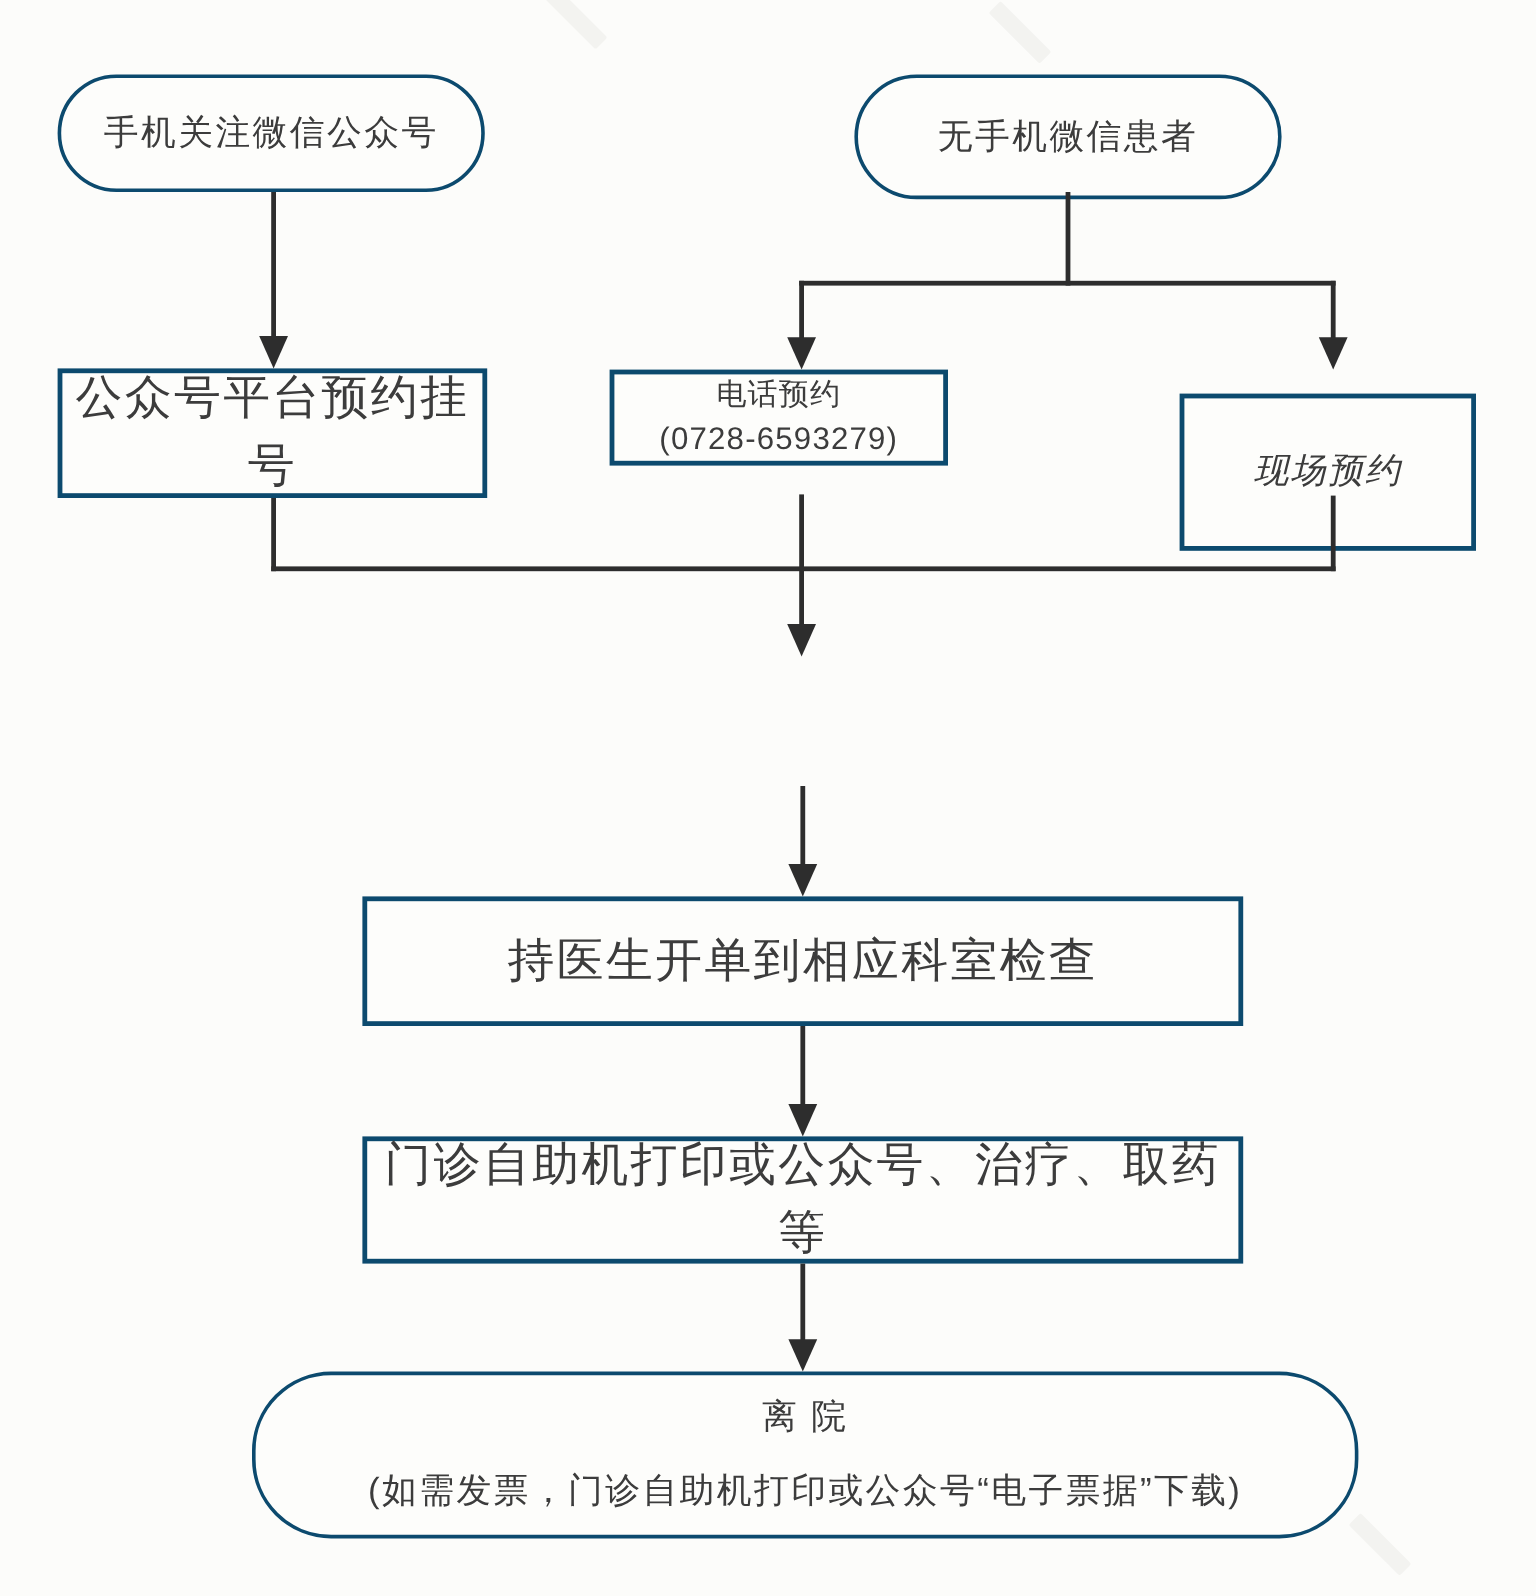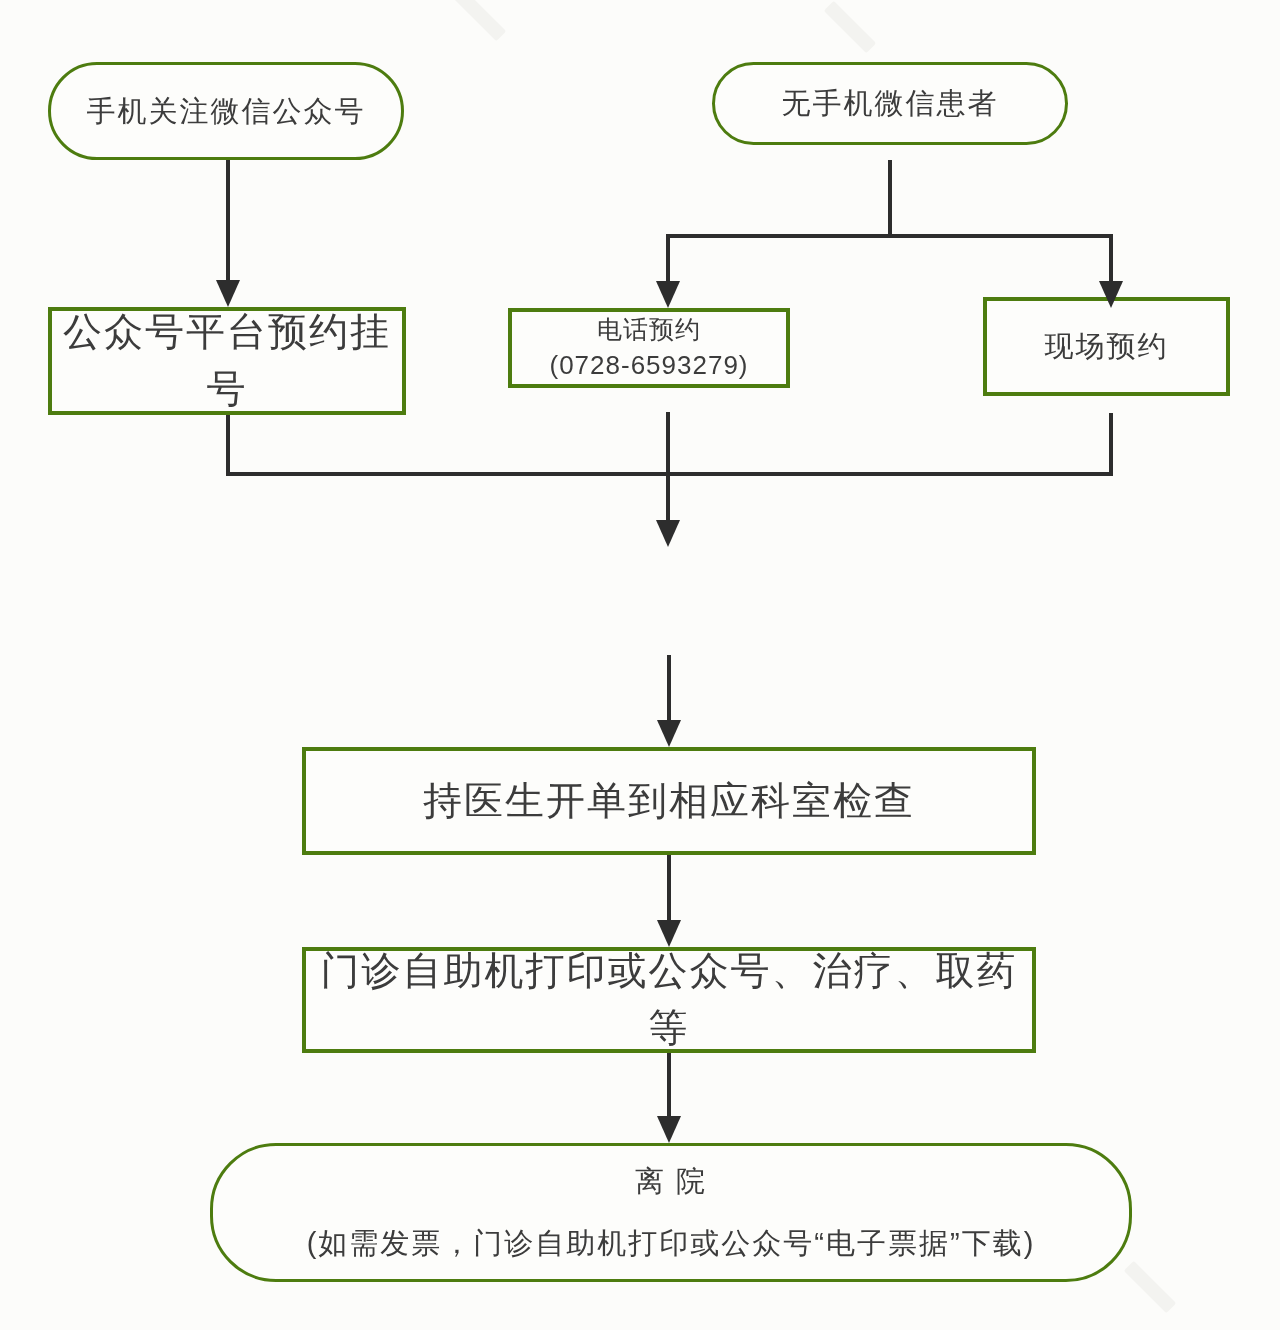--- a/index.html
+++ b/index.html
@@ -20,21 +20,21 @@
   .wm {
     position: absolute;
     background: #f3f3f0;
     transform: rotate(45deg);
     border-radius: 2px;
   }
   .node {
     position: absolute;
     box-sizing: border-box;
     background: #fdfdfb;
-    border: 4px solid #4d7c0f;
+    border: 4px solid #0c4a6e;
     display: flex;
     flex-direction: column;
     align-items: center;
     justify-content: center;
     text-align: center;
     letter-spacing: 2px;
     line-height: 1.45;
   }
   .stadium {
     border-width: 3px;
@@ -74,34 +74,34 @@
 <div class="canvas">
 
   <div class="wm" style="left:450px;top:8px;width:60px;height:14px;"></div>
   <div class="wm" style="left:820px;top:20px;width:60px;height:14px;"></div>
   <div class="wm" style="left:1120px;top:1280px;width:60px;height:14px;"></div>
 
   <div class="node stadium t29" style="left:48px;top:62px;width:356px;height:98px;">
     <span>手机关注微信公众号</span>
   </div>
 
-  <div class="node stadium t29" style="left:712px;top:62px;width:356px;height:83px;">
+  <div class="node stadium t29" style="left:712px;top:62px;width:356px;height:104px;">
     <span>无手机微信患者</span>
   </div>
 
   <div class="node t31" style="left:48px;top:307px;width:358px;height:108px;">
     <span>公众号平台预约挂号</span>
   </div>
 
   <div class="node" style="left:508px;top:308px;width:282px;height:80px;">
     <span class="t25">电话预约</span>
     <span class="t26">(0728-6593279)</span>
   </div>
 
-  <div class="node t29" style="left:983px;top:297px;width:247px;height:99px;">
+  <div class="node t29" style="left:983px;top:328px;width:247px;height:131px;font-style:italic;">
     <span>现场预约</span>
   </div>
 
 
   <div class="node t31" style="left:302px;top:747px;width:734px;height:108px;">
     <span>持医生开单到相应科室检查</span>
   </div>
 
   <div class="node t31" style="left:302px;top:947px;width:734px;height:106px;">
     <span>门诊自助机打印或公众号、治疗、取药等</span>

